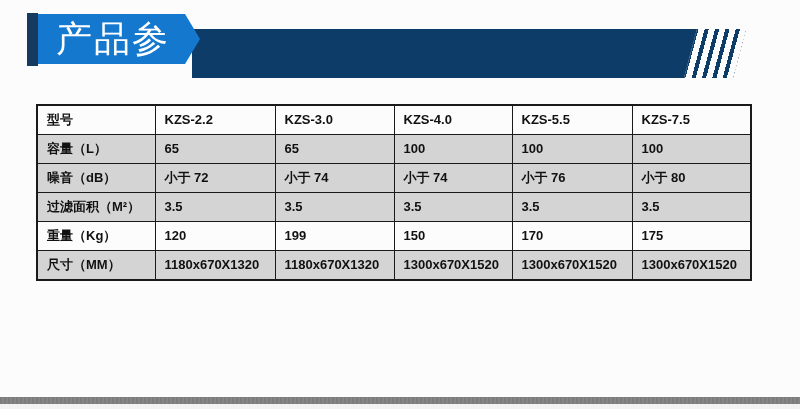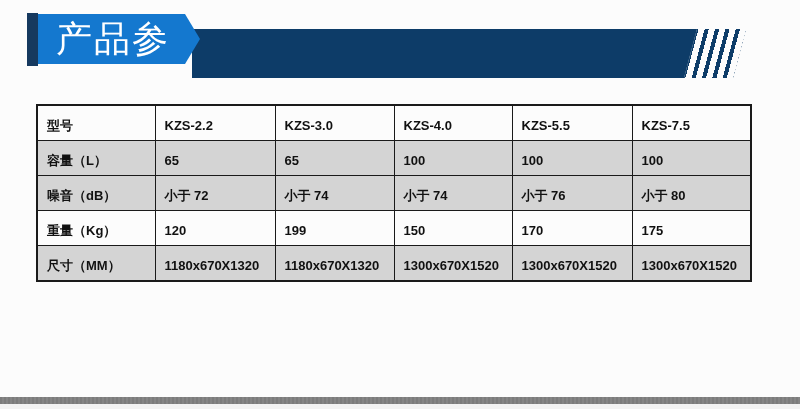--- a/index.html
+++ b/index.html
@@ -43,21 +43,21 @@
   
   table.spec {
     position:absolute; left:36px; top:104px; width:714px;
     border-collapse:collapse; table-layout:fixed;
     border:2px solid var(--table-border,#1a1a1a);
     font-size:13px; font-weight:bold; color:#111;
   }
   table.spec td {
     border:1px solid var(--table-border,#1a1a1a);
     height:26px; vertical-align:middle;
-    padding:7px 4px 1px 9px;
+    padding:1px 4px 1px 9px;
     white-space:pre-line; line-height:1.55; overflow:hidden;
   }
   tr.shaded { background:var(--row-shade-gray,#d4d4d4); }
   tr.tall td { height:51px; }
   tr.tall td.value { vertical-align:top; padding-top:5px; }
 
   
   .bottom-bar {
     position:absolute; left:0; top:397px; width:800px; height:7px;
     background:repeating-linear-gradient(90deg,
@@ -107,20 +107,28 @@
           <td class="value">100</td>
         </tr>
         <tr class="shaded">
           <td class="label">噪音（dB）</td>
           <td class="value">小于 72</td>
           <td class="value">小于 74</td>
           <td class="value">小于 74</td>
           <td class="value">小于 76</td>
           <td class="value">小于 80</td>
         </tr>
+        <tr class="shaded">
+          <td class="label">过滤面积（M²）</td>
+          <td class="value">3.5</td>
+          <td class="value">3.5</td>
+          <td class="value">3.5</td>
+          <td class="value">3.5</td>
+          <td class="value">3.5</td>
+        </tr>
         <tr>
           <td class="label">重量（Kg）</td>
           <td class="value">120</td>
           <td class="value">199</td>
           <td class="value">150</td>
           <td class="value">170</td>
           <td class="value">175</td>
         </tr>
         <tr class="shaded">
           <td class="label">尺寸（MM）</td>

